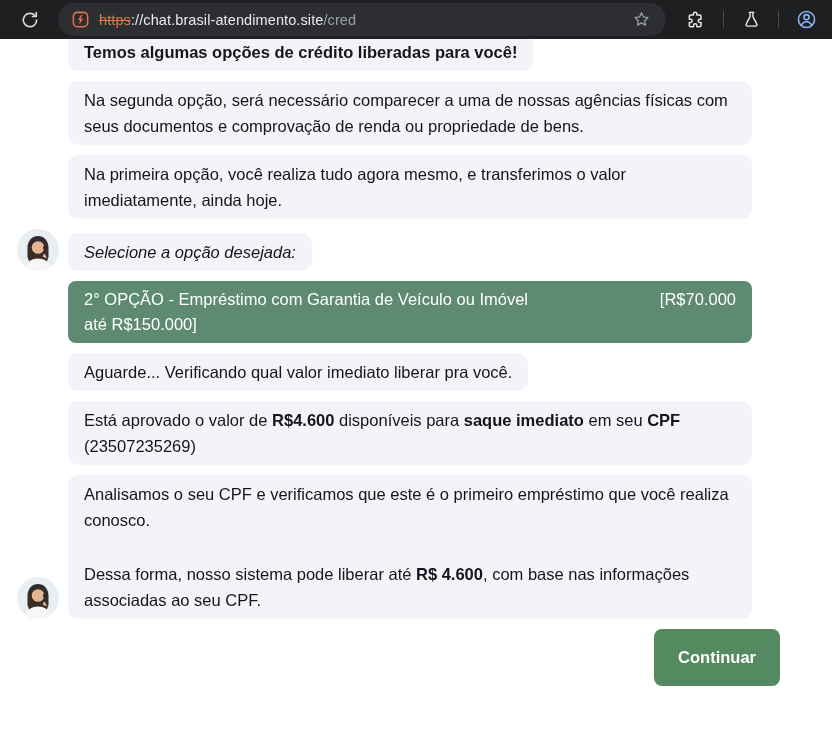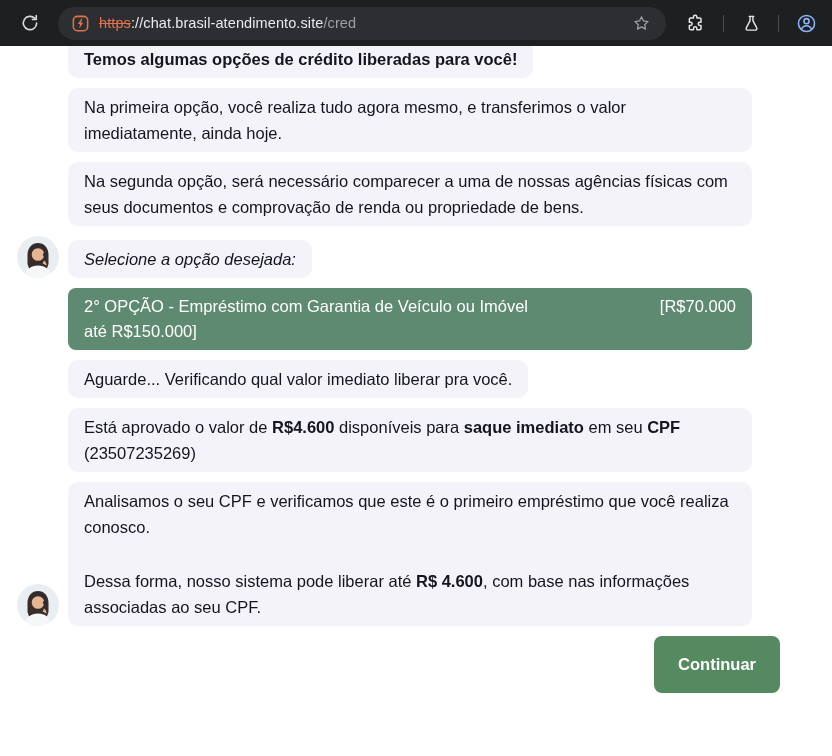--- a/index.html
+++ b/index.html
@@ -5,21 +5,21 @@
   * { box-sizing: border-box; }
   html, body { margin: 0; padding: 0; }
   body {
     width: 832px; height: 756px; overflow: hidden;
     background: #ffffff;
     font-family: "Liberation Sans", sans-serif;
   }
 
   
   .toolbar {
-    height: 46px; background: #1e1f20;
+    height: 39px; background: #1e1f20;
     display: flex; align-items: center;
     padding: 0 10px 0 14px;
   }
   .tb-btn {
     background: none; border: none; padding: 0;
     width: 32px; height: 32px; border-radius: 50%;
     display: flex; align-items: center; justify-content: center;
     cursor: pointer; flex-shrink: 0;
   }
   .omnibox {
@@ -149,27 +149,27 @@
 <div class="chat" id="chat">
     <div class="row">
       <div class="avatar-slot"></div>
       <div class="bubble">
         <p><strong>Temos algumas opções de crédito liberadas para você!</strong></p>
       </div>
     </div>
     <div class="row">
       <div class="avatar-slot"></div>
       <div class="bubble">
+        <p><span>Na segunda opção, será necessário comparecer a uma de nossas agências físicas com seus documentos e comprovação de renda ou propriedade de bens.</span></p>
+      </div>
+    </div>
+    <div class="row">
+      <div class="avatar-slot"></div>
+      <div class="bubble">
         <p><span>Na primeira opção, você realiza tudo agora mesmo, e transferimos o valor imediatamente, ainda hoje.</span></p>
-      </div>
-    </div>
-    <div class="row">
-      <div class="avatar-slot"></div>
-      <div class="bubble">
-        <p><span>Na segunda opção, será necessário comparecer a uma de nossas agências físicas com seus documentos e comprovação de renda ou propriedade de bens.</span></p>
       </div>
     </div>
     <div class="row">
       <div class="avatar-slot">
         <svg viewBox="0 0 42 42" width="42" height="42">
           <defs>
             <clipPath id="avc">
               <circle cx="21" cy="21" r="21"></circle>
             </clipPath>
           </defs>

